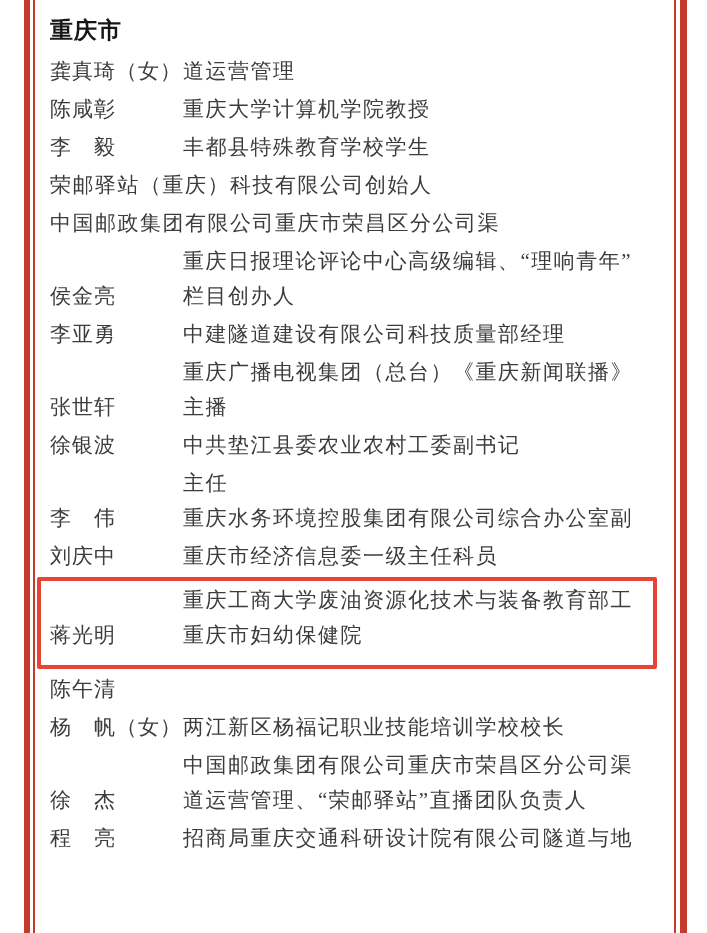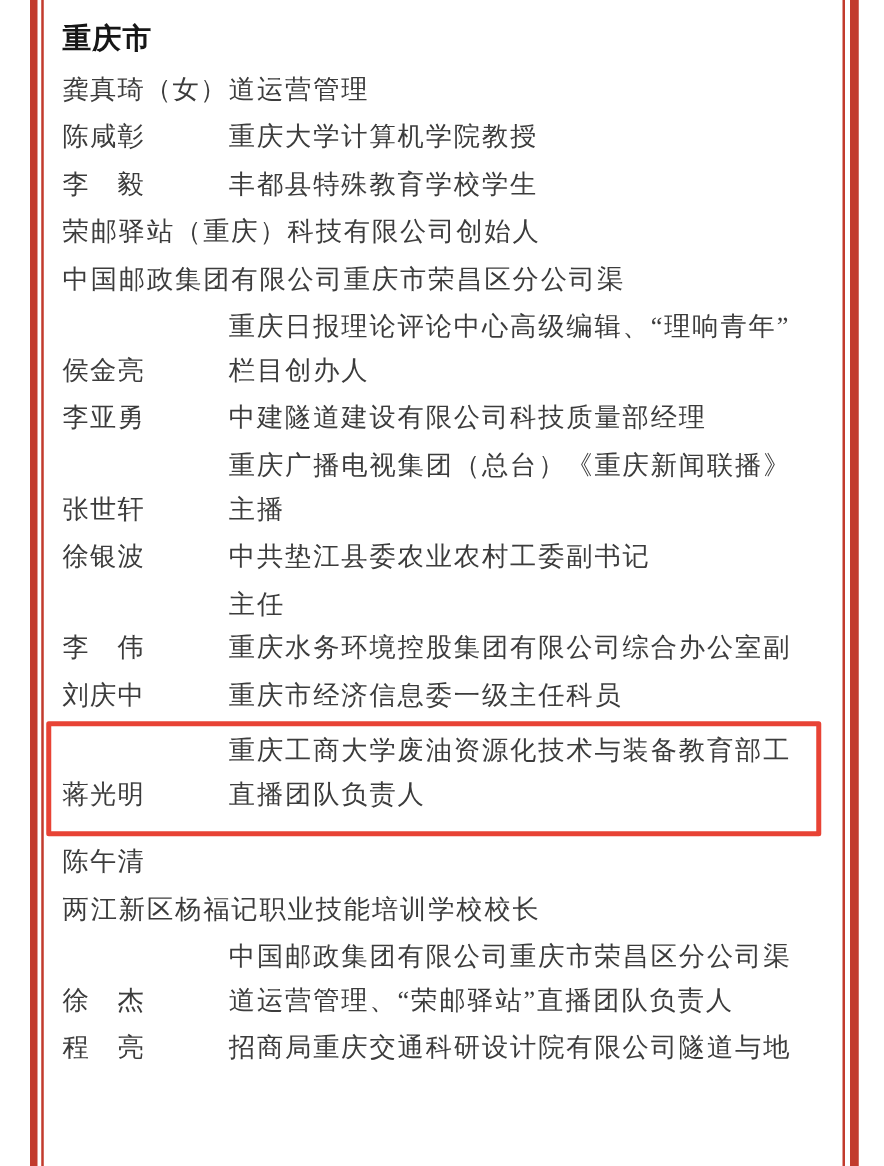--- a/index.html
+++ b/index.html
@@ -180,31 +180,34 @@
             <div class="line">重庆市经济信息委一级主任科员</div>
           </div>
   </div>
 
   <div class="entry highlighted" style="border-color: rgb(232, 67, 53);">
     <div class="name-col">
             <div class="line">蒋光明</div>
           </div>
     <div class="desc-col">
             <div class="line">重庆工商大学废油资源化技术与装备教育部工</div>
-            <div class="line">直播团队负责人</div>
+            <div class="line">重庆市妇幼保健院</div>
           </div>
   </div>
 
   <div class="entry">
     <div class="name-col">
             <div class="line">陈午清</div>
           </div>
   </div>
 
   <div class="entry">
+    <div class="name-col">
+            <div class="line">杨　帆（女）</div>
+          </div>
     <div class="desc-col">
             <div class="line">两江新区杨福记职业技能培训学校校长</div>
           </div>
   </div>
 
   <div class="entry">
     <div class="name-col">
             <div class="line">徐　杰</div>
           </div>
     <div class="desc-col">

